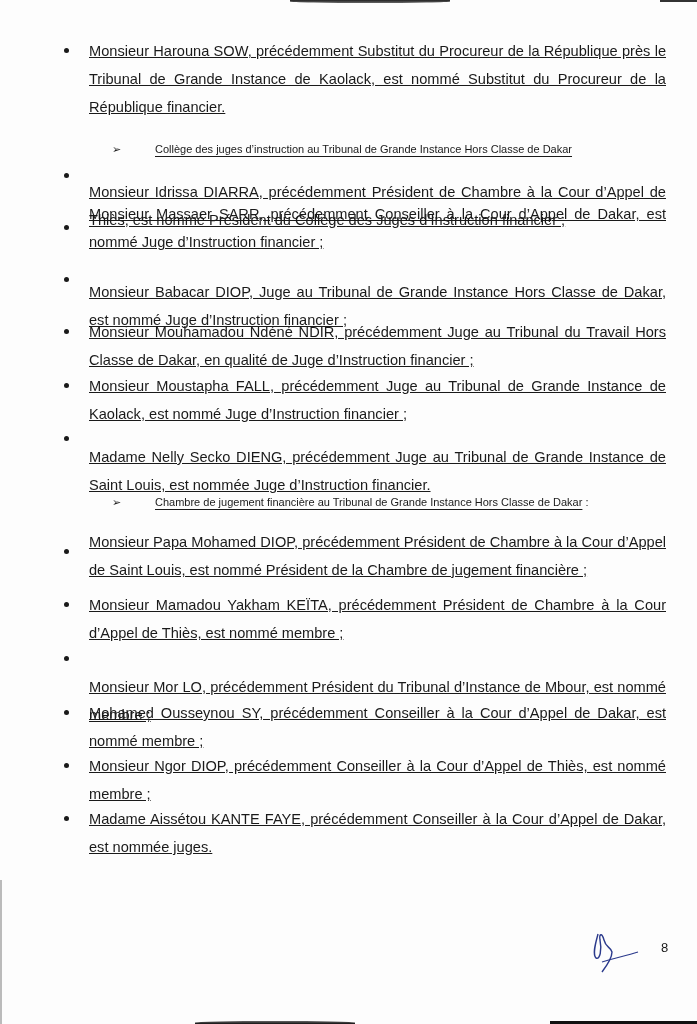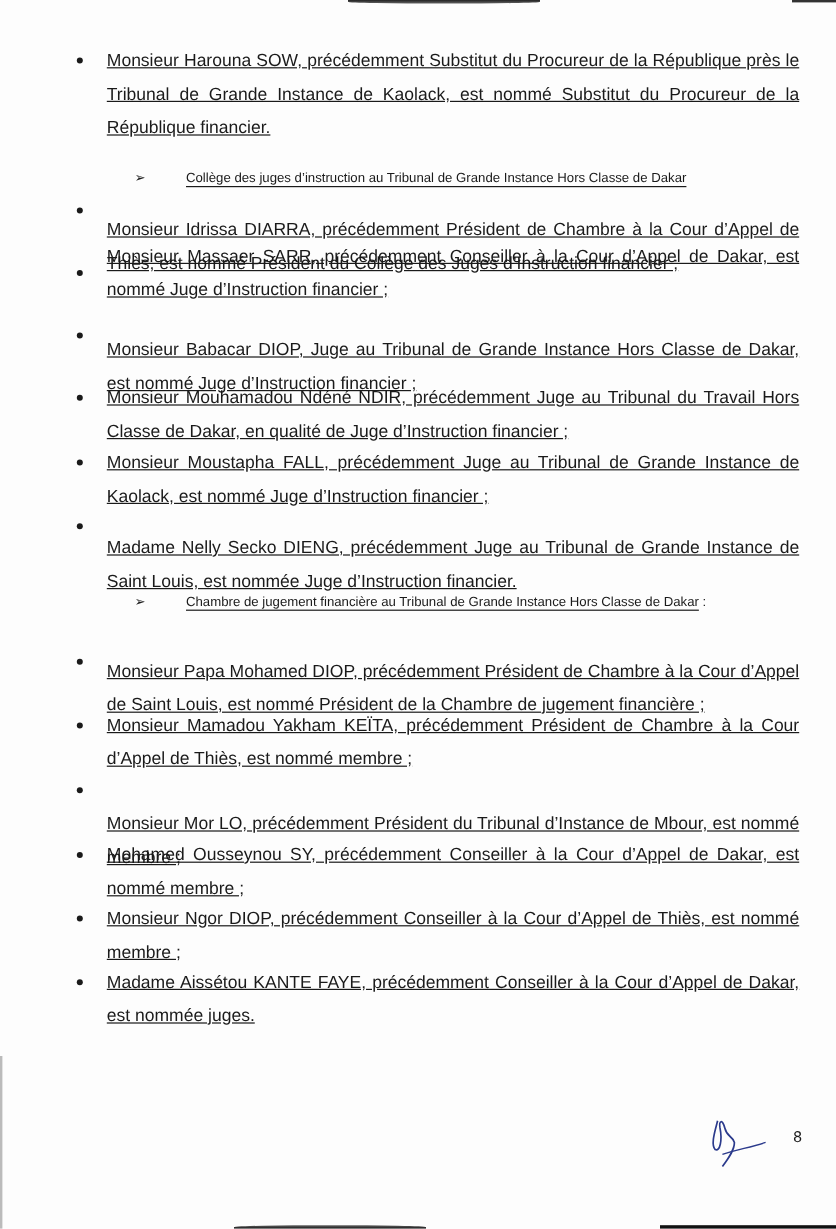--- a/index.html
+++ b/index.html
@@ -89,21 +89,21 @@
   <span class="bullet" style="top:372px"></span>
   <div class="entry" style="top:372px">Monsieur Moustapha FALL, précédemment Juge au Tribunal de Grande Instance de Kaolack, est nommé Juge d’Instruction financier ;</div>
 
   <span class="bullet" style="top:425px"></span>
   <div class="entry" style="top:443px">Madame Nelly Secko DIENG, précédemment Juge au Tribunal de Grande Instance de Saint Louis, est nommée Juge d’Instruction financier.</div>
 
   <span class="arrow" style="top:488px">➢</span>
   <div class="heading" style="top:488px"><span class="t">Chambre de jugement financière au Tribunal de Grande Instance Hors Classe de Dakar</span><span> :</span></div>
 
   <span class="bullet" style="top:538px"></span>
-  <div class="entry" style="top:546px">Monsieur Papa Mohamed DIOP, précédemment Président de Chambre à la Cour d’Appel de Saint Louis, est nommé Président de la Chambre de jugement financière ;</div>
+  <div class="entry" style="top:528px">Monsieur Papa Mohamed DIOP, précédemment Président de Chambre à la Cour d’Appel de Saint Louis, est nommé Président de la Chambre de jugement financière ;</div>
 
   <span class="bullet" style="top:591px"></span>
   <div class="entry" style="top:591px">Monsieur Mamadou Yakham KEÏTA, précédemment Président de Chambre à la Cour d’Appel de Thiès, est nommé membre ;</div>
 
   <span class="bullet" style="top:645px"></span>
   <div class="entry" style="top:673px">Monsieur Mor LO, précédemment Président du Tribunal d’Instance de Mbour, est nommé membre ;</div>
 
   <span class="bullet" style="top:699px"></span>
   <div class="entry" style="top:699px">Mohamed Ousseynou SY, précédemment Conseiller à la Cour d’Appel de Dakar, est nommé membre ;</div>
 

